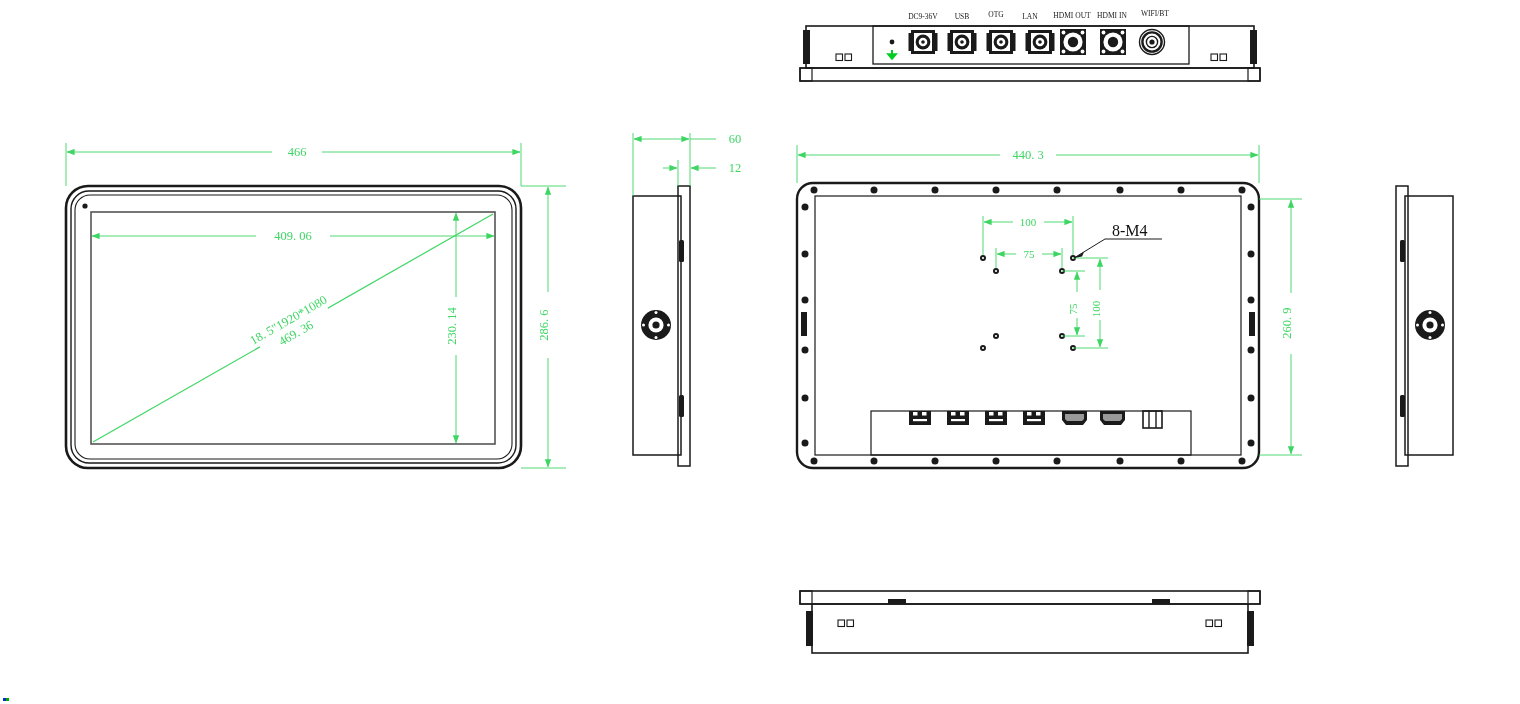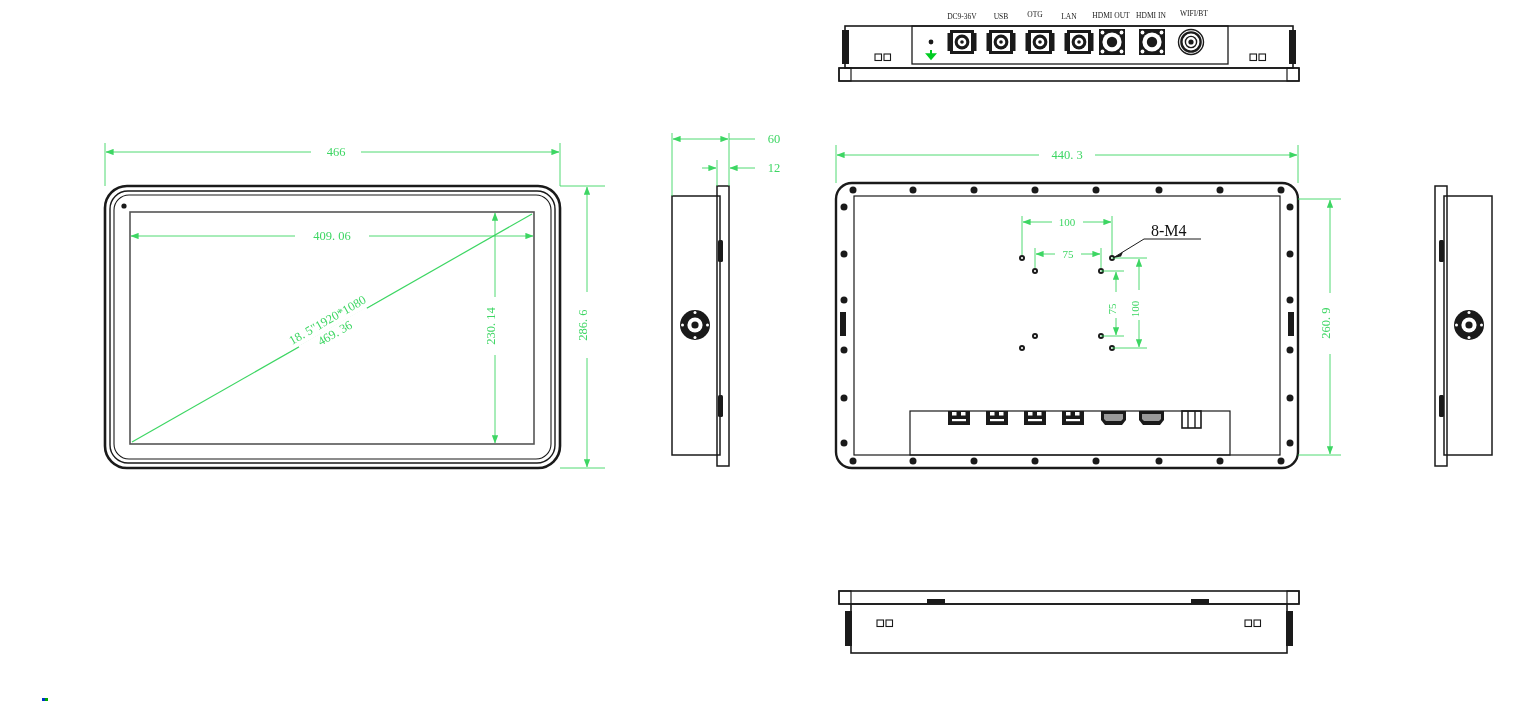--- a/index.html
+++ b/index.html
@@ -1,18 +1,18 @@
 <!DOCTYPE html>
 <html><head>
 <meta charset="utf-8">
 <style>
   html,body{margin:0;padding:0;background:#ffffff;}
   body{width:1520px;height:704px;position:relative;overflow:hidden;
        font-family:"Liberation Serif", serif;}
-  .stage{position:absolute;left:0;top:0;width:1328px;height:704px;padding-left:39px;}
+  .stage{position:absolute;left:0;top:0;width:1328px;height:704px;}
   svg{display:block;}
   .dimtxt{font-family:"Liberation Serif", serif;font-size:12.5px;fill:#3dd663;}
   .dimtxt-sm{font-family:"Liberation Serif", serif;font-size:11px;fill:#3dd663;}
   .porttxt{font-family:"Liberation Serif", serif;font-size:7.5px;fill:#1a1a1a;}
   .notetxt{font-family:"Liberation Serif", serif;font-size:16px;fill:#111111;}
 </style>
 </head>
 <body>
 
 <div class="stage">

